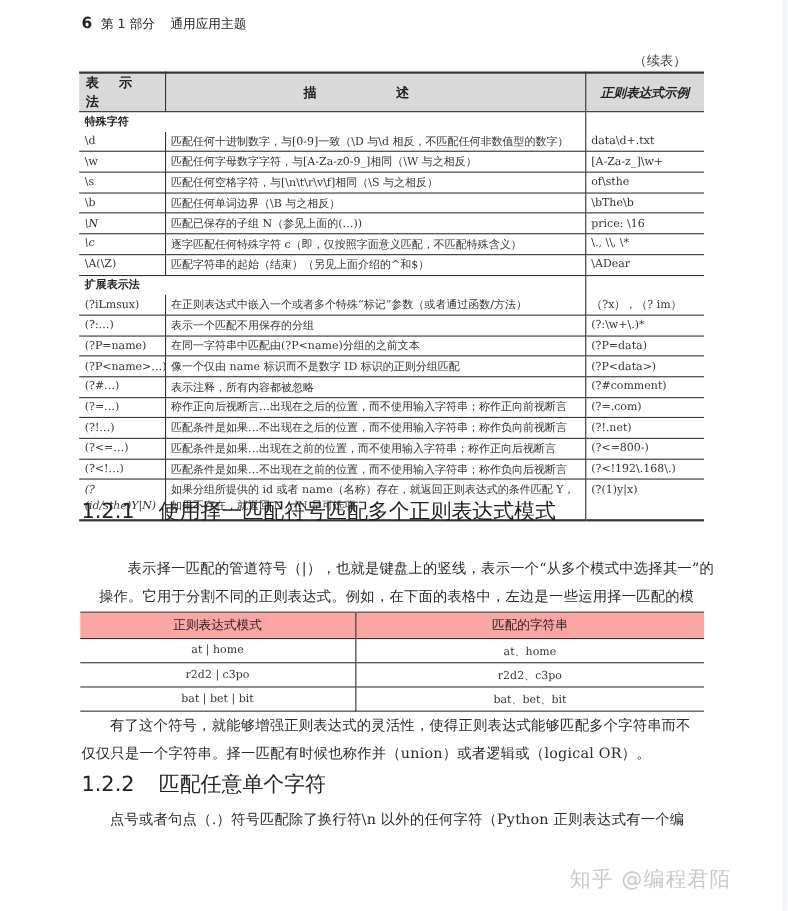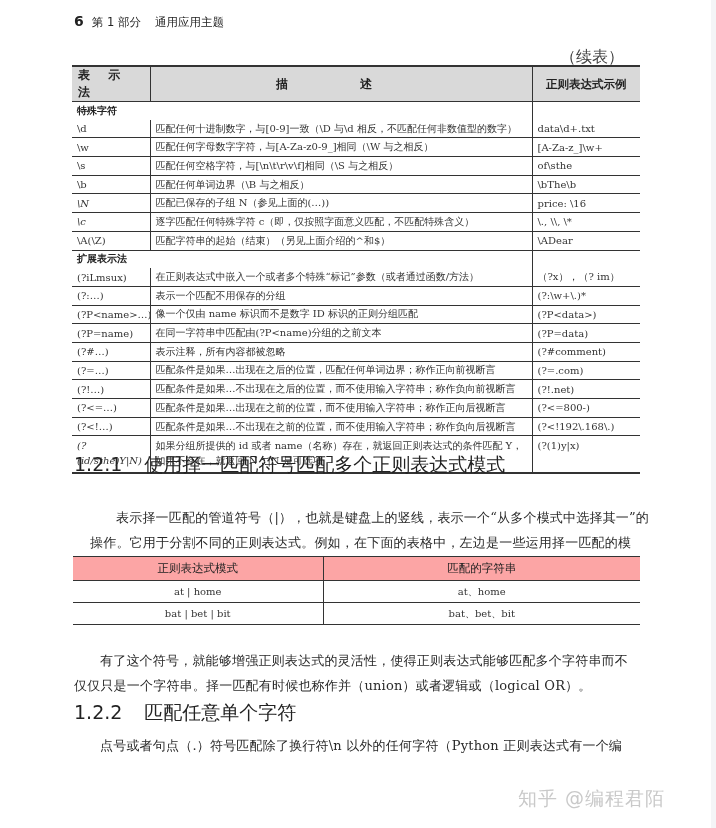--- a/index.html
+++ b/index.html
@@ -7,32 +7,32 @@
     width:716px; height:828px; position:relative; overflow:hidden;
     background:#ffffff;
     font-family:"DejaVu Serif","Liberation Serif",serif;
     color:#2a2a2a;
   }
   .right-strip { position:absolute; left:711px; top:0; width:5px; height:828px; background:#f4f5f7; }
   .page-header { position:absolute; left:74px; top:13px; font-family:"DejaVu Sans","Liberation Sans",sans-serif; font-size:11.5px; color:#222; display:flex; align-items:baseline; gap:8px; }
   .page-num { font-weight:bold; font-size:14px; }
   .page-part { }
   .page-topic { margin-left:6px; }
-  .cont { position:absolute; left:560px; top:47px; width:80px; text-align:left; font-size:16px; color:#444; }
+  .cont { position:absolute; left:560px; top:47px; width:80px; text-align:center; font-size:12px; color:#444; }
 
   table { border-collapse:collapse; position:absolute; }
   .main-table { left:72px; top:65px; width:568px; font-size:10px; table-layout:fixed; }
   .main-table col.c1 { width:78px; }
   .main-table col.c2 { width:382px; }
   .main-table col.c3 { width:108px; }
   .main-table thead tr { border-top:2px solid #333; border-bottom:1.5px solid #333; }
   .main-table th { background:#d9d9d9; height:21px; font-family:"DejaVu Sans","Liberation Sans",sans-serif; font-size:12px; font-weight:bold; color:#222; padding:0; }
   .main-table th.h1 { text-align:left; padding-left:6px; letter-spacing:7px; border-right:1px solid #333; }
   .main-table th.h2 { text-align:center; letter-spacing:34px; border-right:1px solid #333; }
-  .main-table th.h3 { text-align:center; font-size:11.5px; }
+  .main-table th.h3 { text-align:center; font-size:11.5px;font-style:italic; }
   .main-table td { height:17.7px; padding:0 0 0 5px; border-bottom:1px solid #333; vertical-align:middle; white-space:nowrap; overflow:hidden; color:#333;margin-top:48px; }
   .main-table td.d1 { border-right:1px solid #333; }
   .main-table td.d2 { border-right:1px solid #333; }
   .main-table tr.section td { border-bottom:none; font-family:"DejaVu Sans","Liberation Sans",sans-serif; font-weight:bold; font-size:10px; color:#222; }
   .main-table tr.section td.sec-label { border-right:none; }
   .main-table tr.section td.sec-right { border-left:1px solid #333; }
   .main-table tr.tall td { height:34px; white-space:normal; line-height:15px; vertical-align:top; padding-top:2px; }
   .main-table tr.last td { border-bottom:2px solid #333; }
   .ital { font-style:italic; }
 
@@ -127,37 +127,37 @@
         <td class="d1">(?iLmsux)</td>
         <td class="d2">在正则表达式中嵌入一个或者多个特殊“标记”参数（或者通过函数/方法）</td>
         <td>（?x），（? im）</td>
       </tr>
     <tr>
         <td class="d1">(?:…)</td>
         <td class="d2">表示一个匹配不用保存的分组</td>
         <td>(?:\w+\.)*</td>
       </tr>
     <tr>
+        <td class="d1">(?P=name)</td>
+        <td class="d2">在同一字符串中匹配由(?P&lt;name)分组的之前文本</td>
+        <td>(?P=data)</td>
+      </tr>
+    <tr>
         <td class="d1">(?P&lt;name&gt;…)</td>
         <td class="d2">像一个仅由 name 标识而不是数字 ID 标识的正则分组匹配</td>
         <td>(?P&lt;data&gt;)</td>
       </tr>
     <tr>
-        <td class="d1">(?P=name)</td>
-        <td class="d2">在同一字符串中匹配由(?P&lt;name)分组的之前文本</td>
-        <td>(?P=data)</td>
-      </tr>
-    <tr>
         <td class="d1">(?#…)</td>
         <td class="d2">表示注释，所有内容都被忽略</td>
         <td>(?#comment)</td>
       </tr>
     <tr>
         <td class="d1">(?=…)</td>
-        <td class="d2">匹配条件是如果…出现在之后的位置，匹配任何单词边界；称作正向前视断言</td>
+        <td class="d2">称作正向后视断言…出现在之后的位置，而不使用输入字符串；称作正向前视断言</td>
         <td>(?=.com)</td>
       </tr>
     <tr>
         <td class="d1">(?!…)</td>
         <td class="d2">匹配条件是如果…不出现在之后的位置，而不使用输入字符串；称作负向前视断言</td>
         <td>(?!.net)</td>
       </tr>
     <tr>
         <td class="d1">(?&lt;=…)</td>
         <td class="d2">匹配条件是如果…出现在之前的位置，而不使用输入字符串；称作正向后视断言</td>
@@ -191,20 +191,24 @@
     <tr>
       <th class="a1h">正则表达式模式</th>
       <th>匹配的字符串</th>
     </tr>
   </thead>
   <tbody>
     <tr>
         <td class="ac1">at | home</td>
         <td>at、home</td>
       </tr>
+    <tr>
+        <td class="ac1">r2d2 | c3po</td>
+        <td>r2d2、c3po</td>
+      </tr>
     <tr class="last">
         <td class="ac1">bat | bet | bit</td>
         <td>bat、bet、bit</td>
       </tr>
   </tbody>
 </table>
 
 <p class="para" style="top:648px; margin:0;">有了这个符号，就能够增强正则表达式的灵活性，使得正则表达式能够匹配多个字符串而不仅仅只是一个字符串。择一匹配有时候也称作并（union）或者逻辑或（logical OR）。</p>
 
 <div class="h-sec" style="top:700px;">

